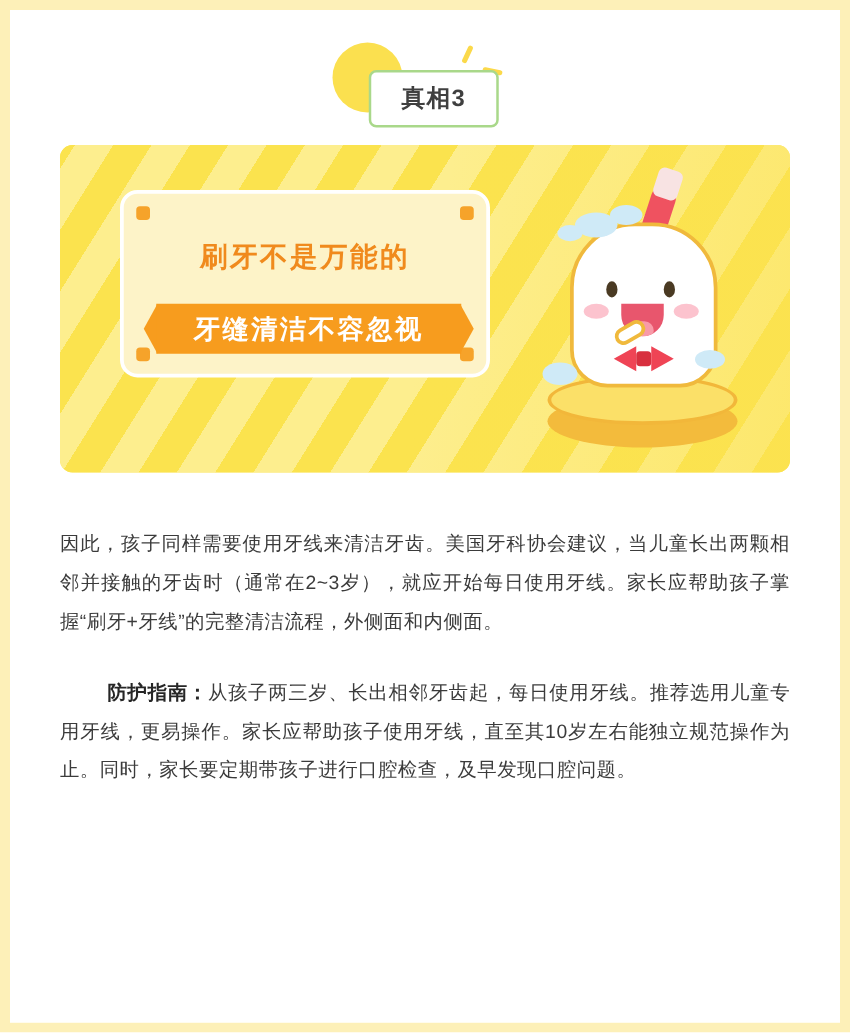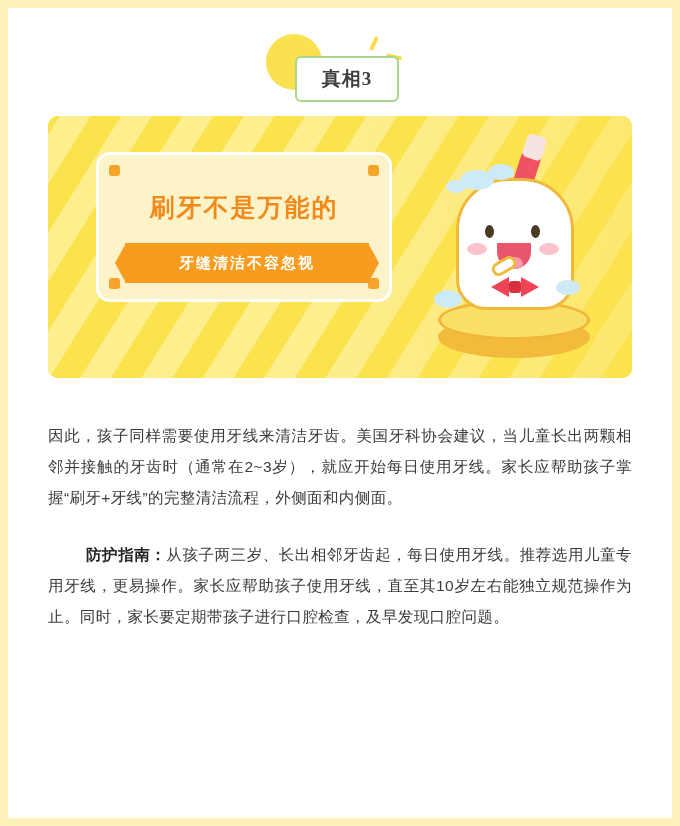--- a/index.html
+++ b/index.html
@@ -59,21 +59,20 @@
     left: 287px;
     top: 48px;
     width: 100px;
     height: 42px;
     background: #ffffff;
     border: 2px solid #a9d88a;
     border-radius: 6px;
     display: flex;
     align-items: center;
     justify-content: center;
-    font-family: Liberation Serif, serif;
   }
   .badge-text {
     font-size: 19px;
     font-weight: bold;
     color: #3f3f3f;
     letter-spacing: 1px;
   }
 
   
   .banner {
@@ -119,21 +118,21 @@
   .card-dot.tl { left: 10px; top: 10px; }
   .card-dot.tr { right: 10px; top: 10px; }
   .card-dot.bl { left: 10px; bottom: 10px; }
   .card-dot.br { right: 10px; bottom: 10px; }
   .card-title {
     position: absolute;
     left: 0;
     right: 0;
     top: 36px;
     text-align: center;
-    font-size: 25px;
+    font-size: 22px;
     font-weight: bold;
     color: #f08a1d;
     letter-spacing: 2px;
   }
   .ribbon {
     position: absolute;
     left: 16px;
     top: 88px;
     width: 264px;
     height: 40px;
@@ -154,21 +153,21 @@
     top: 0;
     width: 0;
     height: 0;
     border-top: 20px solid transparent;
     border-bottom: 20px solid transparent;
   }
   .ribbon-tip.left { left: 0; border-right: 11px solid #f79c1e; }
   .ribbon-tip.right { right: 0; border-left: 11px solid #f79c1e; }
   .ribbon-text {
     position: relative;
-    font-size: 15px;
+    font-size: 21px;
     font-weight: bold;
     color: #ffffff;
     letter-spacing: 2px;
   }
 
   
   .mascot {
     position: absolute;
     left: 352px;
     top: 24px;

